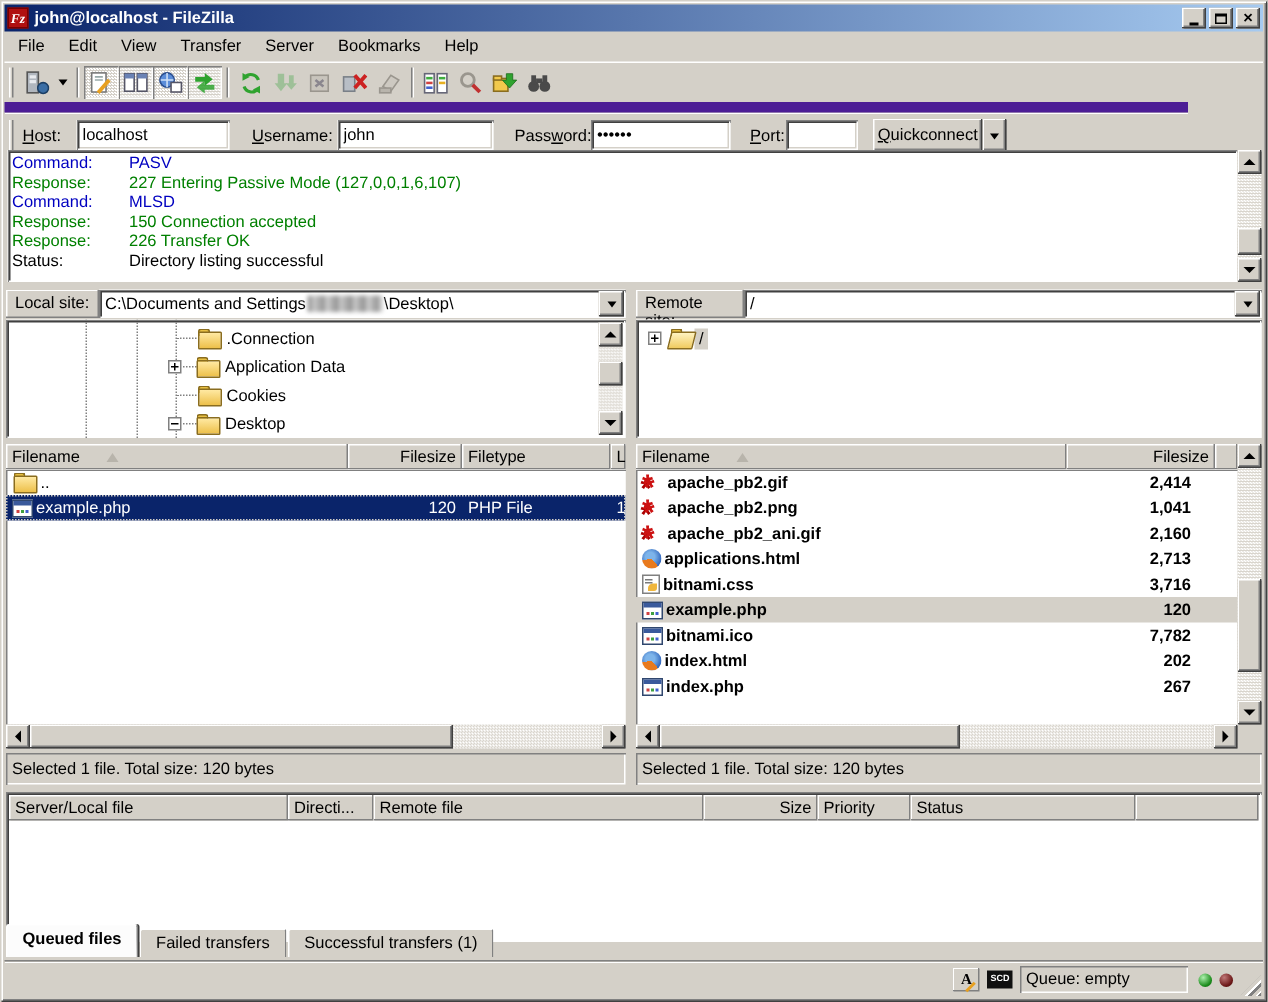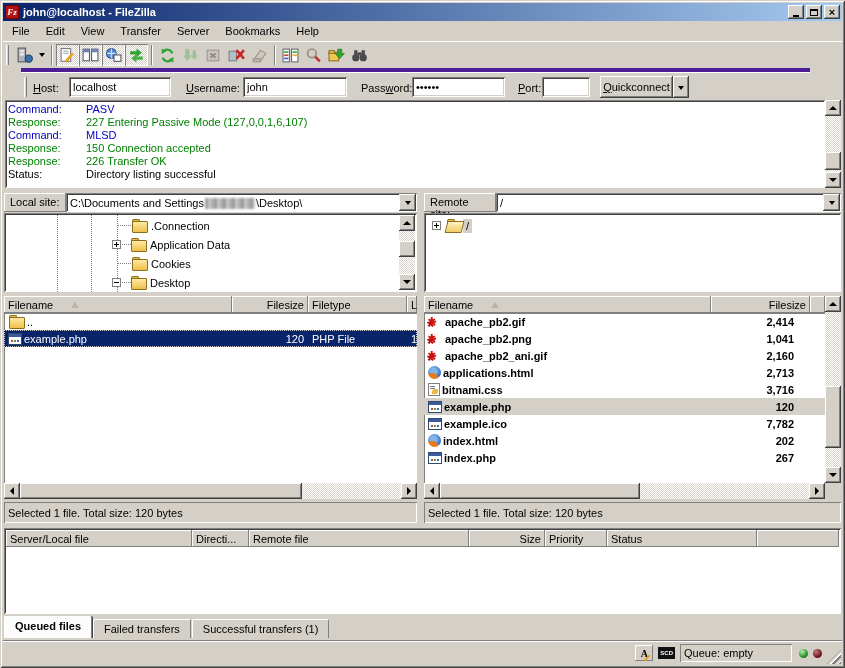--- a/index.html
+++ b/index.html
@@ -36,21 +36,21 @@
   .tb-grip { width:3px; height:20px; border-left:1px solid #fff; border-right:1px solid #808080; margin:0 4px 0 1px; }
   .tb-sep { width:2px; height:20px; border-left:1px solid #808080; border-right:1px solid #fff; margin:0 3px; }
   .tb-btn { width:23px; height:22px; display:flex; align-items:center; justify-content:center; background:transparent; }
   .tb-btn.dd { width:12px; }
   .tb-btn.toggled { box-shadow: inset 1px 1px #808080, inset -1px -1px #fff;
     background-image: conic-gradient(#fff 25%, #d4d0c8 0 50%, #fff 0 75%, #d4d0c8 0); background-size:2px 2px; }
   .tb-btn svg { display:block; }
   .dd-arrow { width:0; height:0; border:3px solid transparent; border-top:4px solid #000; margin-top:3px; }
 
   
-  .qcbar { position:absolute; left:21px; top:68px; width:789px; height:31px; border-top:4px solid #4c1d95;
+  .qcbar { position:absolute; left:3px; top:68px; width:789px; height:31px; border-top:7px solid #4c1d95;
     box-shadow: inset 0 1px #fff; }
   .qc-label { position:absolute; top:10px; }
   .u { text-decoration:underline; }
   .qc-input { position:absolute; top:5px; height:20px; background:#fff; border:none; outline:none;
     box-shadow: inset 1px 1px #808080, inset -1px -1px #fff, inset 2px 2px #404040, inset -2px -2px #d4d0c8;
     font:11px "Liberation Sans",sans-serif; padding:2px 4px; }
   .qc-btn { position:absolute; top:4px; height:22px; display:flex; align-items:center; justify-content:center; cursor:default; }
   .qc-grip { position:absolute; left:3px; top:5px; width:3px; height:20px; border-left:1px solid #fff; border-right:1px solid #808080; }
 
   
@@ -116,21 +116,21 @@
   .sort-asc { width:0; height:0; border:4px solid transparent; border-bottom:6px solid #b8b4ab; margin-left:18px; margin-top:-3px; }
   .list-body { position:absolute; background:#fff; box-shadow: inset 1px 1px #808080, inset -1px -1px #fff; overflow:hidden; }
   .lrow { display:flex; height:17px; align-items:center; }
   .lcell { padding:0 4px; white-space:nowrap; overflow:hidden; display:flex; align-items:center; height:17px; }
   .num { justify-content:flex-end; }
   .sel-active { background:#0a246a; color:#fff; outline:1px dotted #d4d0c8; outline-offset:-1px; }
   .status-panel { position:absolute; height:21px; box-shadow: inset 1px 1px #808080, inset -1px -1px #fff; background:#d4d0c8;
     display:flex; align-items:center; padding-left:4px; }
 
   
-  .queue-wrap { position:absolute; left:4px; top:528px; width:837px; height:86px; background:#fff;
+  .queue-wrap { position:absolute; left:4px; top:528px; width:837px; height:100px; background:#fff;
     box-shadow: inset 1px 1px #808080, inset -1px -1px #fff, inset 2px 2px #404040; padding:2px; }
   .queue-hdr { display:flex; height:19px; }
   .tabs { position:absolute; left:4px; top:616px; height:22px; display:flex; align-items:flex-end; }
   .tab { height:19px; padding:3px 10px 0 10px; background:#d4d0c8; border:1px solid #808080; border-bottom:none;
     border-top-color:#fff; border-left-color:#fff; border-radius:2px 2px 0 0; margin-right:1px; white-space:nowrap; }
   .tab.active { background:#fcfcfc; height:22px; font-weight:bold; box-shadow:1px 0 #404040; }
 
   
   .statusbar { position:absolute; left:3px; top:640px; width:839px; height:25px; border-top:1px solid #808080;
     box-shadow: inset 0 1px #fff; display:flex; align-items:center; justify-content:flex-end; padding-right:6px; gap:5px; }
@@ -492,21 +492,21 @@
     <div class="lrow sel-inactive">
       <span class="lcell" style="width:287px;">
           <span class="fi i-php"></span>
           <span style="margin-left:2px;">example.php</span>
         </span>
       <span class="lcell num" style="width:87px;">120</span>
     </div>
     <div class="lrow">
       <span class="lcell" style="width:287px;">
           <span class="fi i-php"></span>
-          <span style="margin-left:2px;">example.ico</span>
+          <span style="margin-left:2px;">bitnami.ico</span>
         </span>
       <span class="lcell num" style="width:87px;">7,782</span>
     </div>
     <div class="lrow">
       <span class="lcell" style="width:287px;">
           <span class="fi i-firefox"></span>
           <span style="margin-left:2px;">index.html</span>
         </span>
       <span class="lcell num" style="width:87px;">202</span>
     </div>

